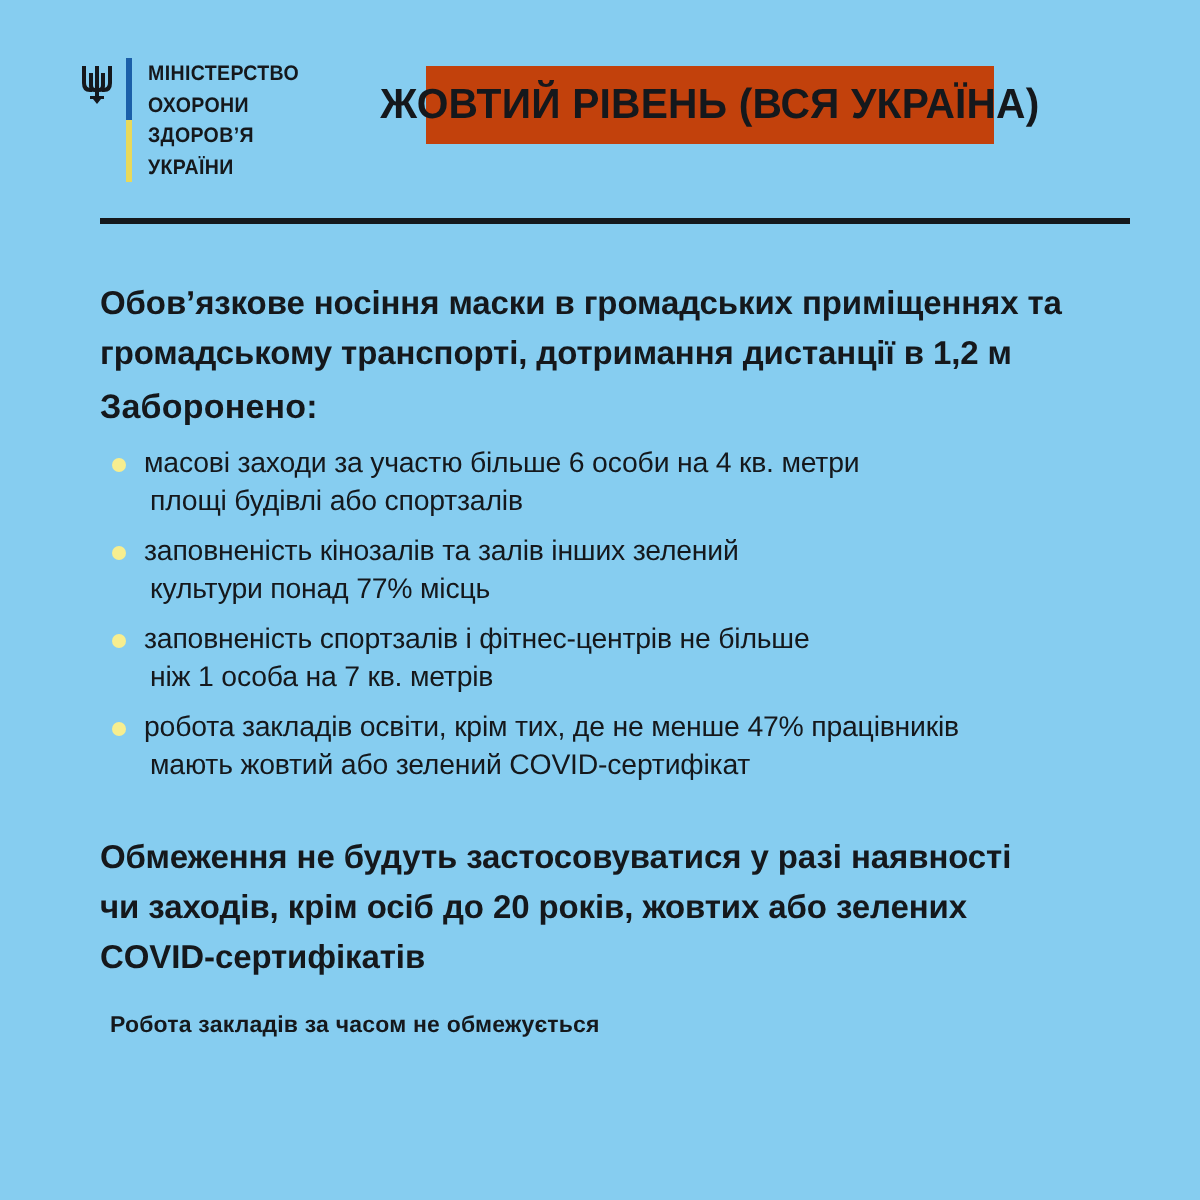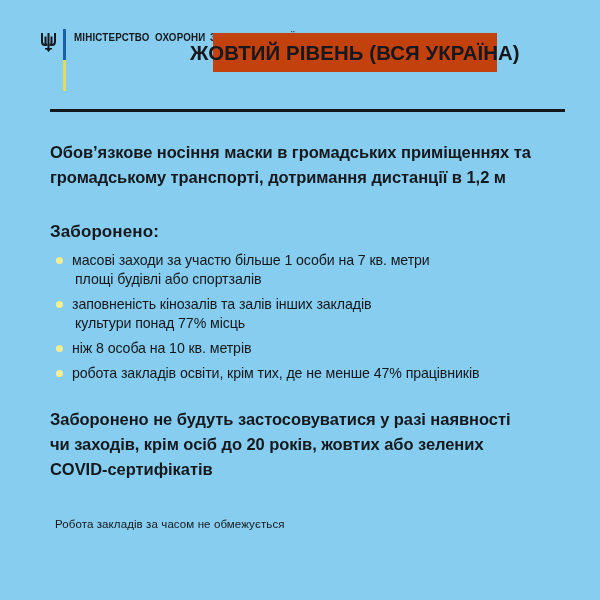--- a/index.html
+++ b/index.html
@@ -39,21 +39,21 @@
   }
   .brand-rule {
     width: 3px;
     height: 62px;
     margin: 0 8px 0 6px;
     flex: 0 0 auto;
     background: linear-gradient(to bottom, #1b5fa8 0%, #1b5fa8 50%, #e8d95a 50%, #e8d95a 100%);
   }
   .brand-lines {
     display: flex;
-    flex-direction: row;
+    flex-direction: column;
     justify-content: flex-end;
     padding-top: 1px;
   }
   .brand-lines span {
     display: block;
     font-size: 10.5px;
     line-height: 15.5px;
     font-weight: 700;
     letter-spacing: 0.2px;
     color: #15181c;
@@ -104,21 +104,21 @@
     margin: 28px 0 0 50px;
     width: 520px;
     font-size: 16.5px;
     font-weight: 700;
     line-height: 25px;
     letter-spacing: -0.05px;
   }
   .lead .ln { display: block; white-space: nowrap; }
 
   .section-title {
-    margin: 32px 0 0 50px;
+    margin: 4px 0 0 50px;
     font-size: 17px;
     font-weight: 700;
     letter-spacing: 0.1px;
   }
 
   .bullets {
     list-style: none;
     margin: 9px 0 0 0;
     padding: 0 0 0 56px;
   }
@@ -148,23 +148,23 @@
     margin: 24px 0 0 50px;
     width: 525px;
     font-size: 16.5px;
     font-weight: 700;
     line-height: 25px;
     letter-spacing: -0.05px;
   }
   .note .ln { display: block; white-space: nowrap; }
 
   .footer-note {
-    margin: 36px 0 0 55px;
+    margin: 15px 0 0 55px;
     font-size: 11.5px;
-    font-weight: 400;
+    font-weight: 700;
     letter-spacing: 0.1px;
     color: #15181c;
   }
 </style>
 </head>
 <body>
 
 <div class="header">
 
   <div class="brand">
@@ -200,35 +200,37 @@
 
   <div class="lead">
     <span class="ln">Обов’язкове носіння маски в громадських приміщеннях та</span>
     <span class="ln">громадському транспорті, дотримання дистанції в 1,2 м</span>
   </div>
 
   <div class="section-title">Заборонено:</div>
 
   <ul class="bullets">
     <li>
-      <span class="ln">масові заходи за участю більше 1 особи на 7 кв. метри</span>
+      <span class="ln">масові заходи за участю більше 6 особи на 4 кв. метри</span>
       <span class="ln">площі будівлі або спортзалів</span>
     </li>
     <li>
-      <span class="ln">заповненість кінозалів та залів інших закладів</span>
+      <span class="ln">заповненість кінозалів та залів інших зелений</span>
       <span class="ln">культури понад 77% місць</span>
     </li>
     <li>
-      <span class="ln">ніж 8 особа на 10 кв. метрів</span>
+      <span class="ln">заповненість спортзалів і фітнес-центрів не більше</span>
+      <span class="ln">ніж 1 особа на 7 кв. метрів</span>
     </li>
     <li>
       <span class="ln">робота закладів освіти, крім тих, де не менше 47% працівників</span>
+      <span class="ln">мають жовтий або зелений COVID-сертифікат</span>
     </li>
   </ul>
 
   <div class="note">
-    <span class="ln">Заборонено не будуть застосовуватися у разі наявності</span>
+    <span class="ln">Обмеження не будуть застосовуватися у разі наявності</span>
     <span class="ln">чи заходів, крім осіб до 20 років, жовтих або зелених</span>
     <span class="ln">COVID-сертифікатів</span>
   </div>
 
   <div class="footer-note">Робота закладів за часом не обмежується</div>
 </div>
 
 </body></html>

